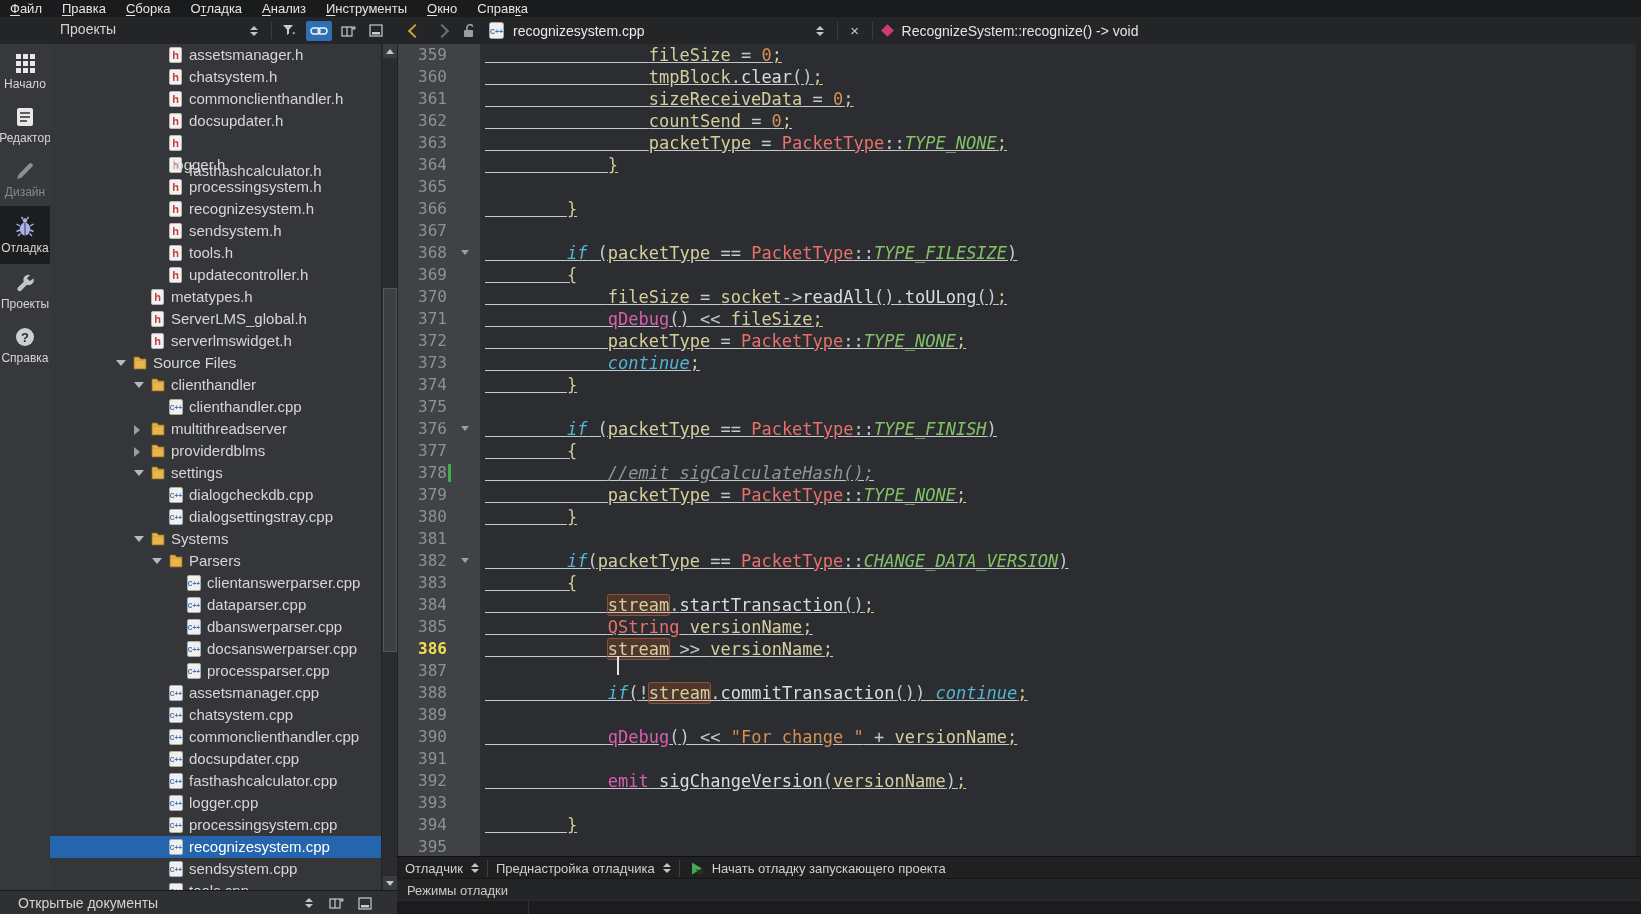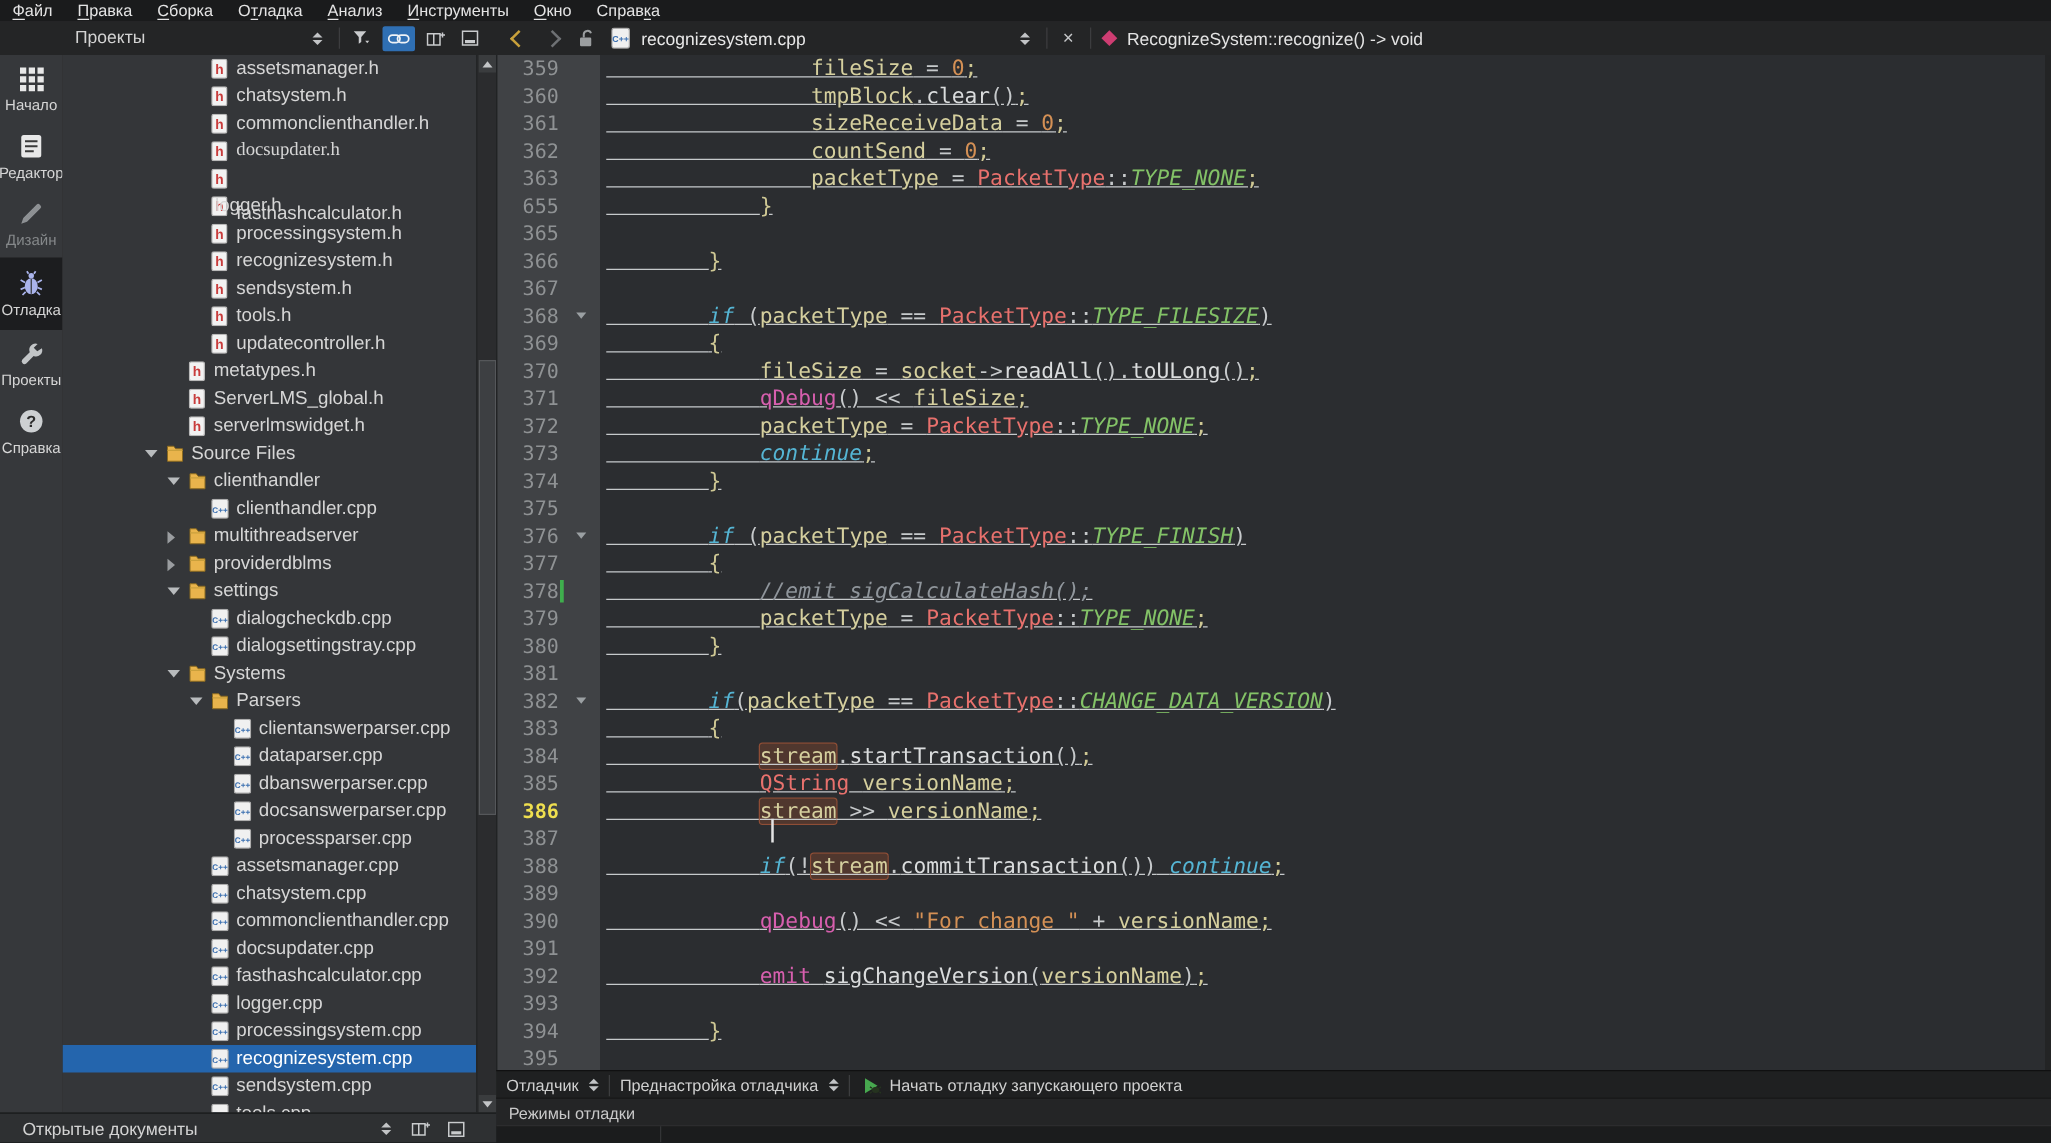--- a/index.html
+++ b/index.html
@@ -317,21 +317,21 @@
         </span>
         <span class="tlabel" style="left: 139px;">commonclienthandler.h</span>
       </div>
       <div class="trow">
         <span class="ticon" style="left: 119px;">
           <svg width="13" height="16" viewBox="0 0 13 16">
             <rect x="0.5" y="0.5" width="12" height="15" rx="1.5" fill="#f2f2f2" stroke="#b9b9b9"></rect>
             <text x="6.5" y="12" font-size="11" font-weight="bold" fill="#c83c3c" text-anchor="middle" font-family="Liberation Sans, sans-serif">h</text>
           </svg>
         </span>
-        <span class="tlabel" style="left: 139px; font-family: Liberation Serif, serif;">docsupdater.h</span>
+        <span class="tlabel" style="left: 139px;">docsupdater.h</span>
       </div>
       <div class="trow">
         <span class="ticon" style="left: 119px;">
           <svg width="13" height="16" viewBox="0 0 13 16">
             <rect x="0.5" y="0.5" width="12" height="15" rx="1.5" fill="#f2f2f2" stroke="#b9b9b9"></rect>
             <text x="6.5" y="12" font-size="11" font-weight="bold" fill="#c83c3c" text-anchor="middle" font-family="Liberation Sans, sans-serif">h</text>
           </svg>
         </span>
         <span class="tlabel" style="left: 139px; margin-top: 28px;">fasthashcalculator.h</span>
       </div>
@@ -686,21 +686,21 @@
     </div>
   </div>
 
   <div class="editor">
     <div class="gutter" id="gutter">
         <div class="gnum">359</div>
         <div class="gnum">360</div>
         <div class="gnum">361</div>
         <div class="gnum">362</div>
         <div class="gnum">363</div>
-        <div class="gnum">655</div>
+        <div class="gnum">364</div>
         <div class="gnum">365</div>
         <div class="gnum">366</div>
         <div class="gnum">367</div>
         <div class="gnum">368<span class="gfold"></span></div>
         <div class="gnum">369</div>
         <div class="gnum">370</div>
         <div class="gnum">371</div>
         <div class="gnum">372</div>
         <div class="gnum">373</div>
         <div class="gnum">374</div>

